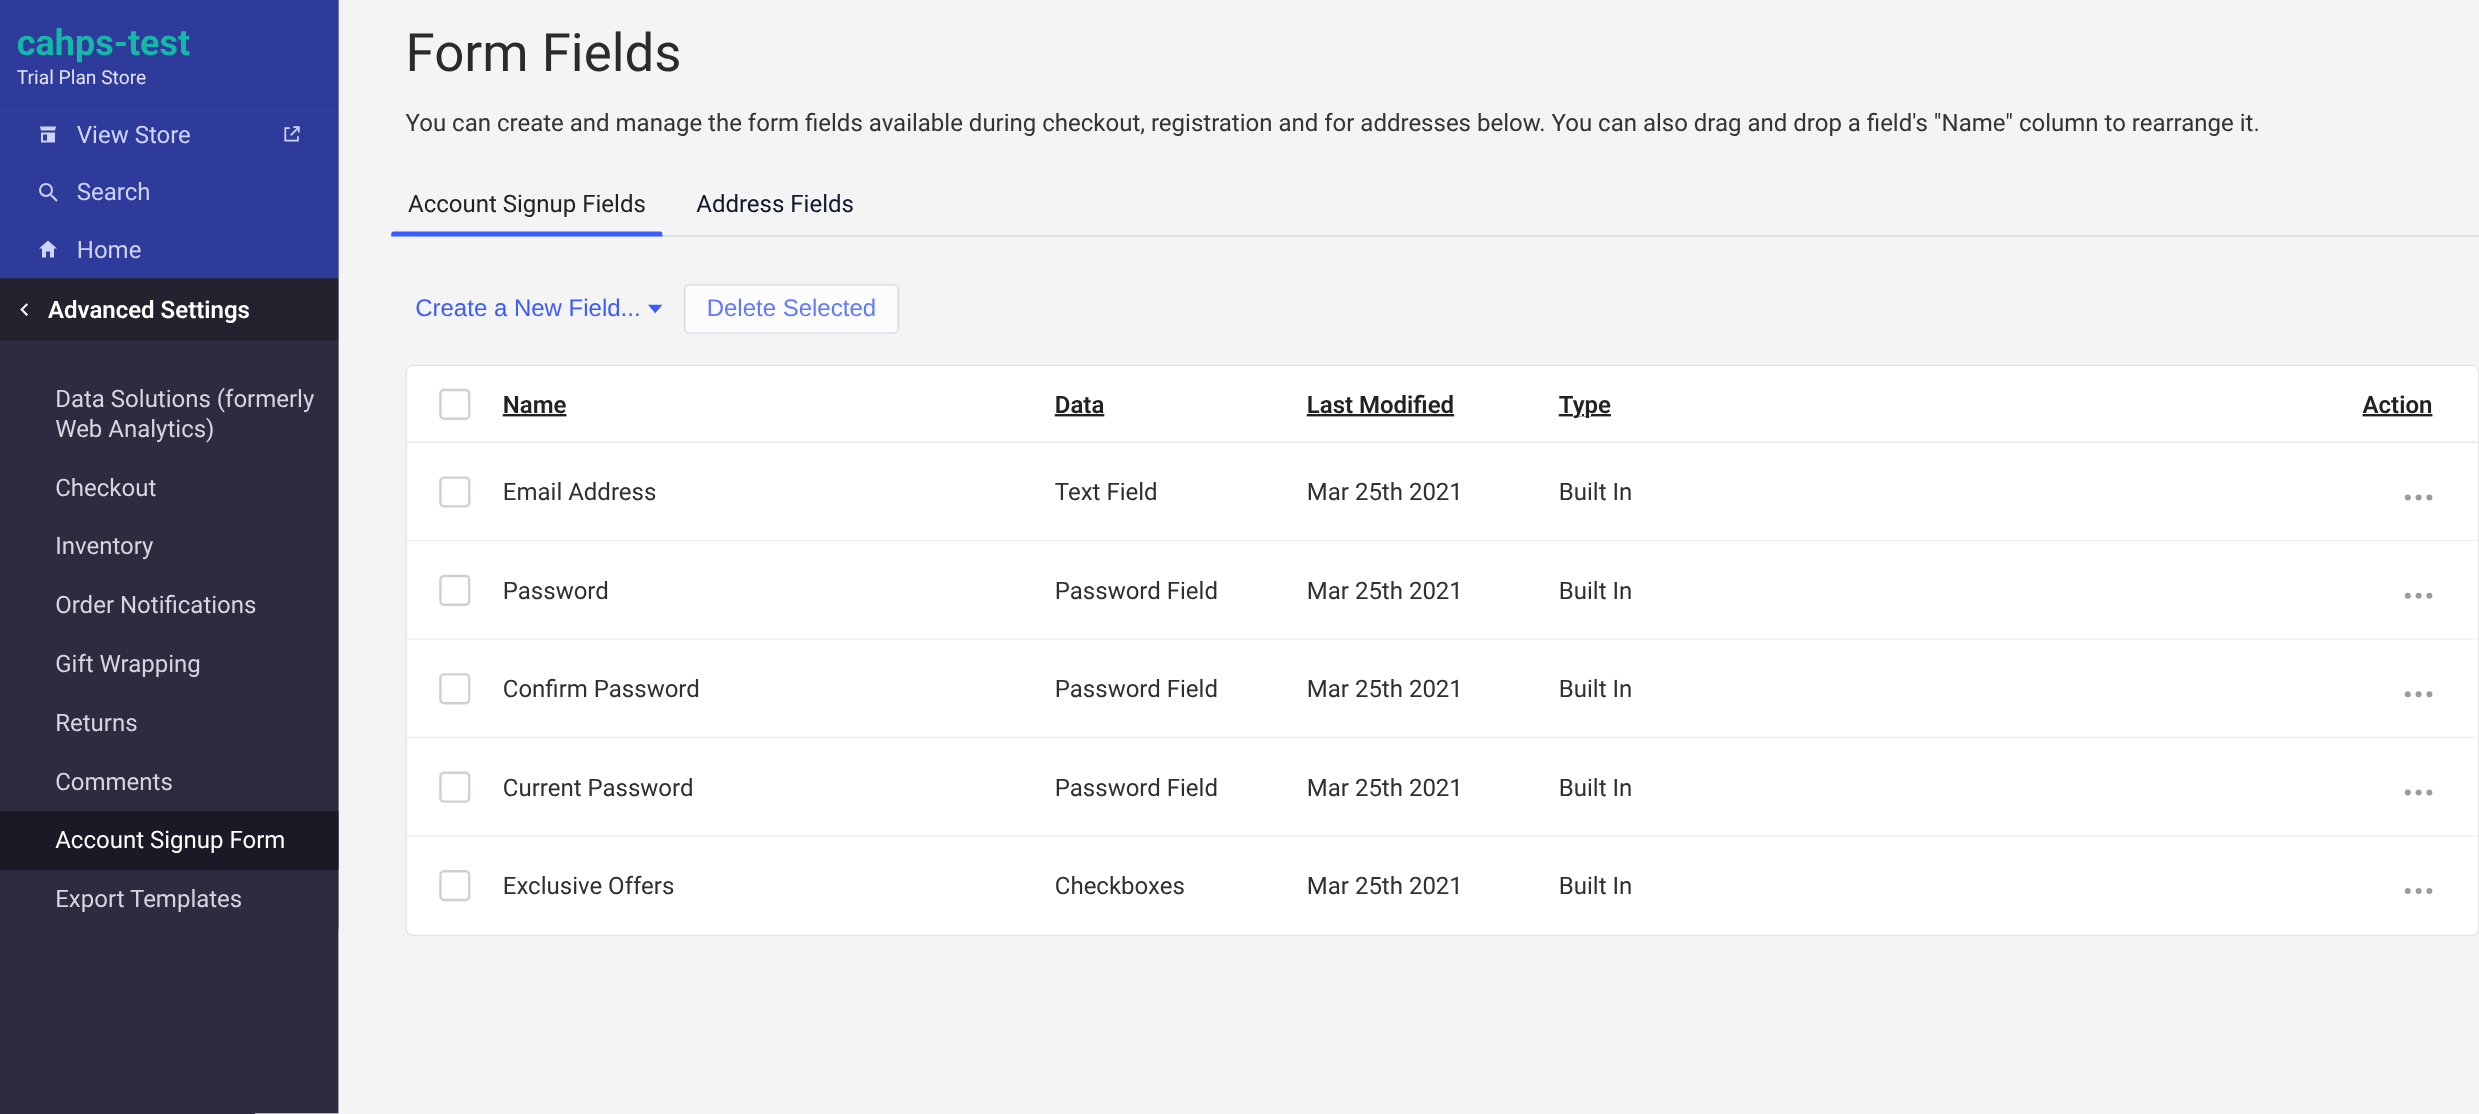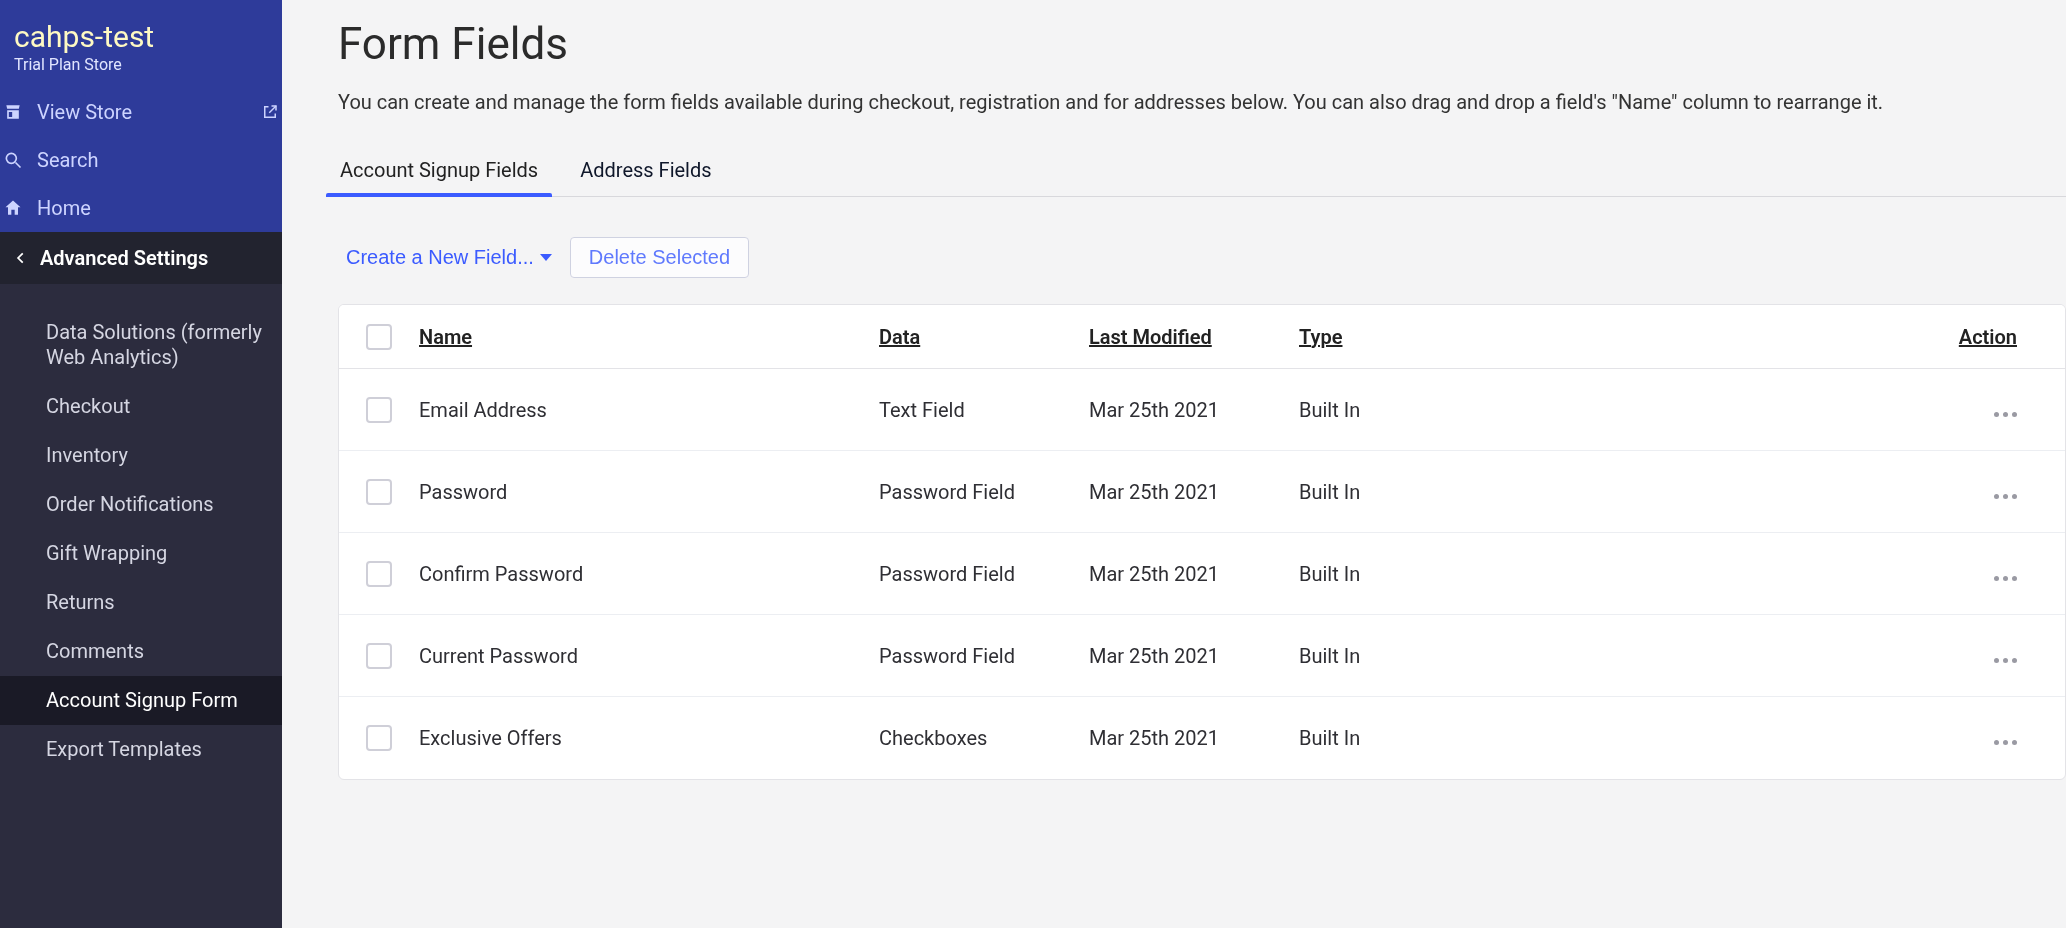--- a/index.html
+++ b/index.html
@@ -22,38 +22,38 @@
     display: flex;
     flex-direction: column;
     font-size: 18px;
   }
   .brand {
     background: #2e3b9a;
     padding: 20px 14px 14px 14px;
   }
   .brand .store-name {
     font-size: 30px;
-    font-weight: 400;
-    color: #fef9c3;
+    font-weight: 700;
+    color: #14b8a6;
     line-height: 1.1;
   }
   .brand .store-plan {
     font-size: 16px;
     color: #e1e5ff;
     margin-top: 2px;
   }
 
   .primary-nav {
     background: #2e3b9a;
   }
   .nav-row {
     display: flex;
     align-items: center;
     gap: 14px;
-    padding: 12px 3px;
+    padding: 12px 30px;
     cursor: pointer;
     color: #cdd4ff;
   }
   .nav-row .nav-icon {
     width: 20px;
     height: 20px;
     flex: 0 0 20px;
     display: inline-flex;
     align-items: center;
     justify-content: center;
@@ -197,21 +197,21 @@
     background: #fff;
     border-bottom: 1px solid #e3e3e7;
     font-weight: 600;
     font-size: 20px;
     color: #222;
     height: 64px;
     text-decoration: underline;
   }
   .th, .td { padding: 0 0; }
   .th.check, .td.check { display:flex; justify-content:center; }
-  .th.action, .td.action { text-align: right; padding-right: 48px; }
+  .th.action, .td.action { text-align: right; padding-right: 38px; }
   .trow {
     height: 82px;
     border-bottom: 1px solid #eceef2;
     font-size: 20px;
     color: #2f2f34;
   }
   .trow:last-child { border-bottom: none; }
 
   .checkbox {
     width: 26px; height: 26px;

